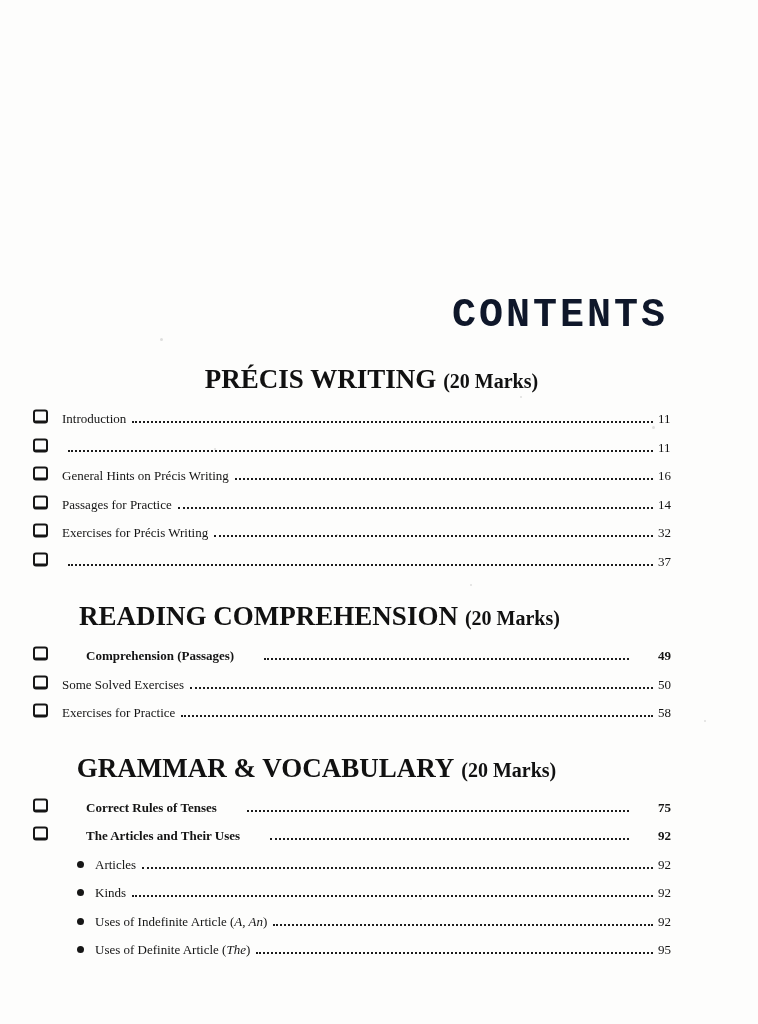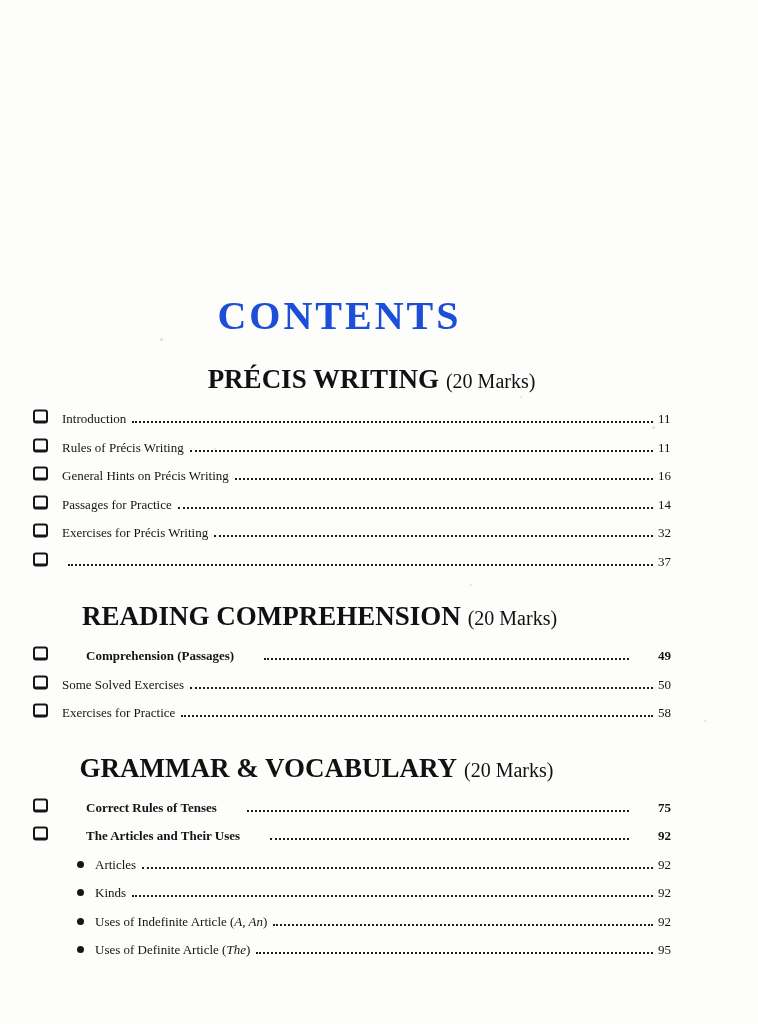--- a/index.html
+++ b/index.html
@@ -16,42 +16,42 @@
     position: relative;
     width: 758px;
     height: 1024px;
   }
   .content {
     padding: 0 68px 0 33px; 
   }
   
   .doc-title {
     margin: 296px 0 26px 0;
-    text-align: center;
+    text-align: right;
     transform: translateX(-22px);
-    font-family: Liberation Serif, serif;
+    font-family: Liberation Mono, monospace;
     font-weight: 900;
     font-size: 40px;
     line-height: 40px;
     letter-spacing: 3px;
-    color: #1d4ed8;
+    color: #0f172a;
   }
   
   .sec-heading {
     margin: 20px 0 10px 0;
     text-align: center;
     font-weight: 700;
     font-size: 27px;
     line-height: 34px;
     color: #111;
     white-space: nowrap;
   }
   .sec-heading .marks {
     font-size: 20px;
-    font-weight: 400;
+    font-weight: 700;
     margin-left: 7px;
   }
   .sec-0 { transform: translateX(10px); }
   .sec-1 { transform: translateX(-42px); }
   .sec-2 { transform: translateX(-45px); }
   
   .row {
     display: flex;
     align-items: baseline;
     height: 28.5px;
@@ -146,23 +146,20 @@
     </span>
     <span class="dots"></span>
     <span class="pagenum">11</span>
   </div>
 
   <div class="row">
     <span class="marker">
       <span class="checkbox-icon"></span>
       
     </span>
-    <span class="label">
-      <span>Rules of Précis Writing</span><i></i><span></span>
-    </span>
     <span class="dots"></span>
     <span class="pagenum">11</span>
   </div>
 
   <div class="row">
     <span class="marker">
       <span class="checkbox-icon"></span>
       
     </span>
     <span class="label">

